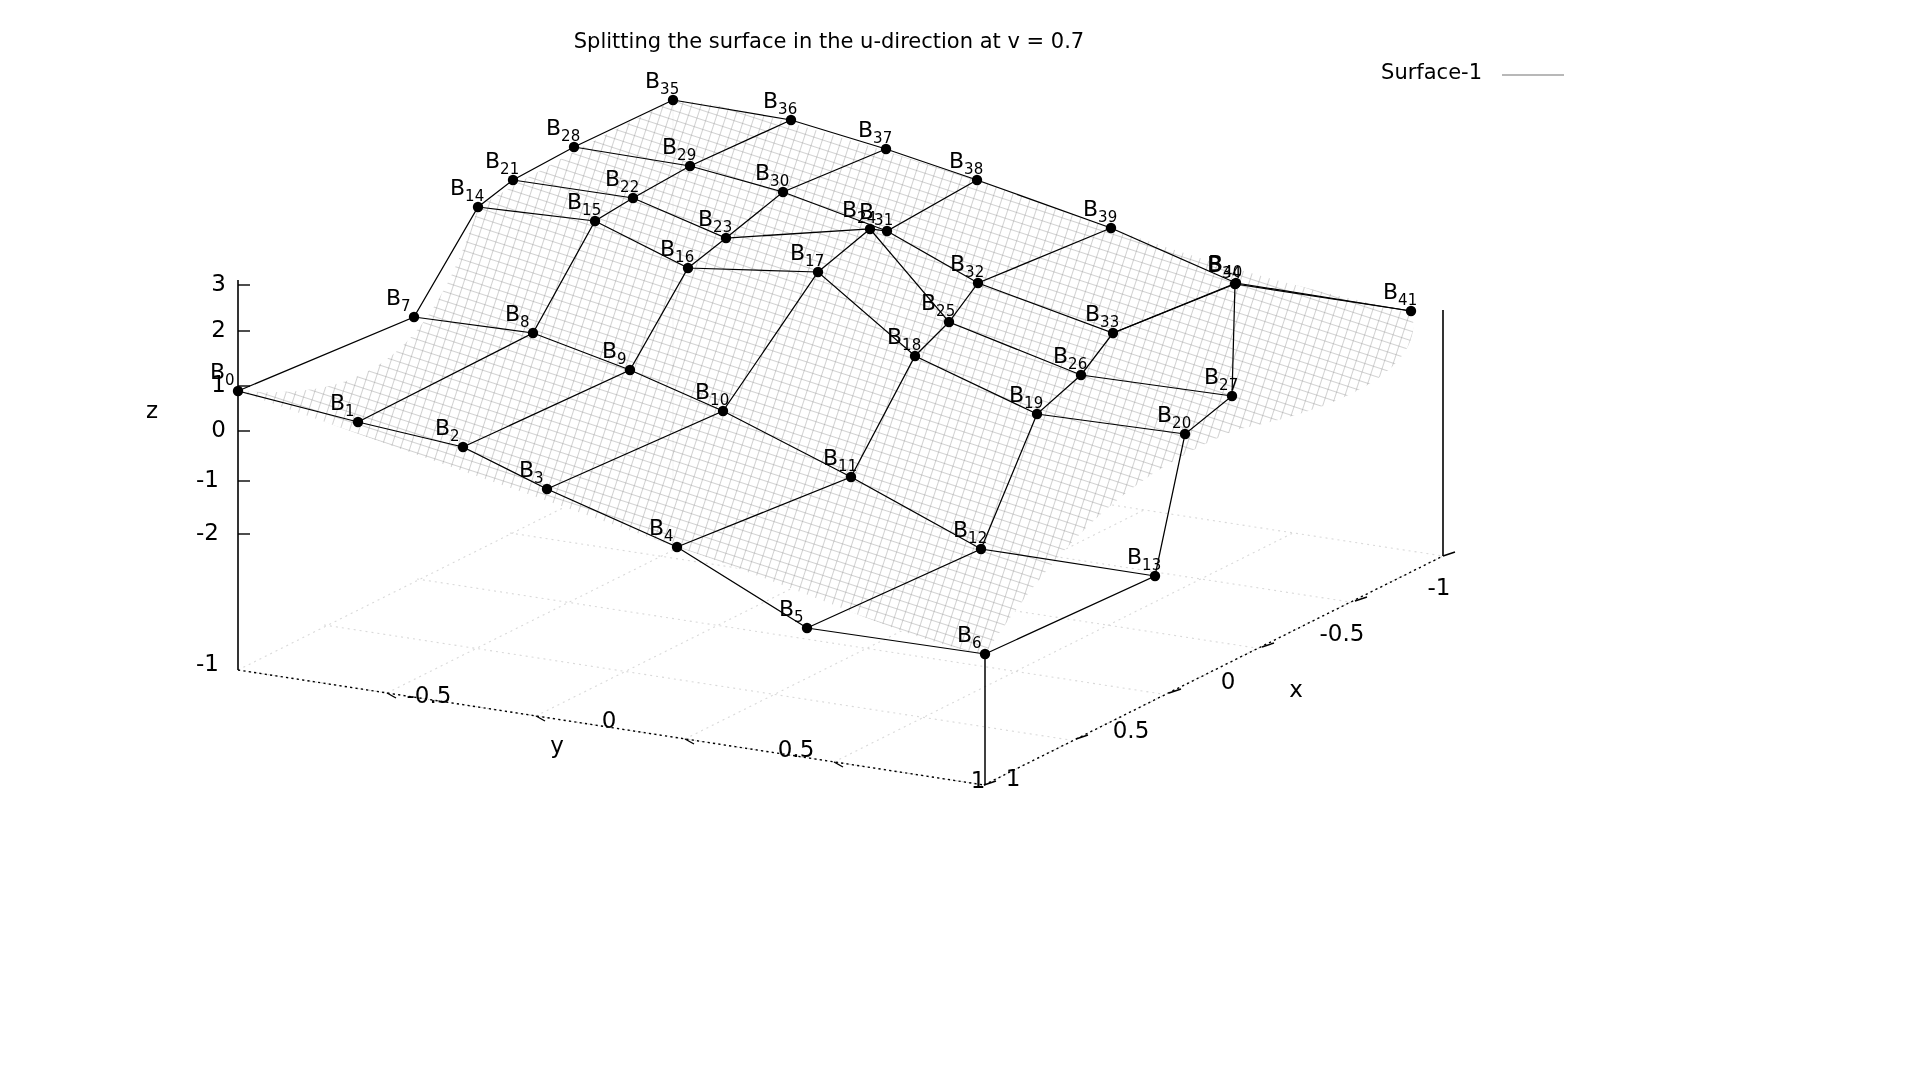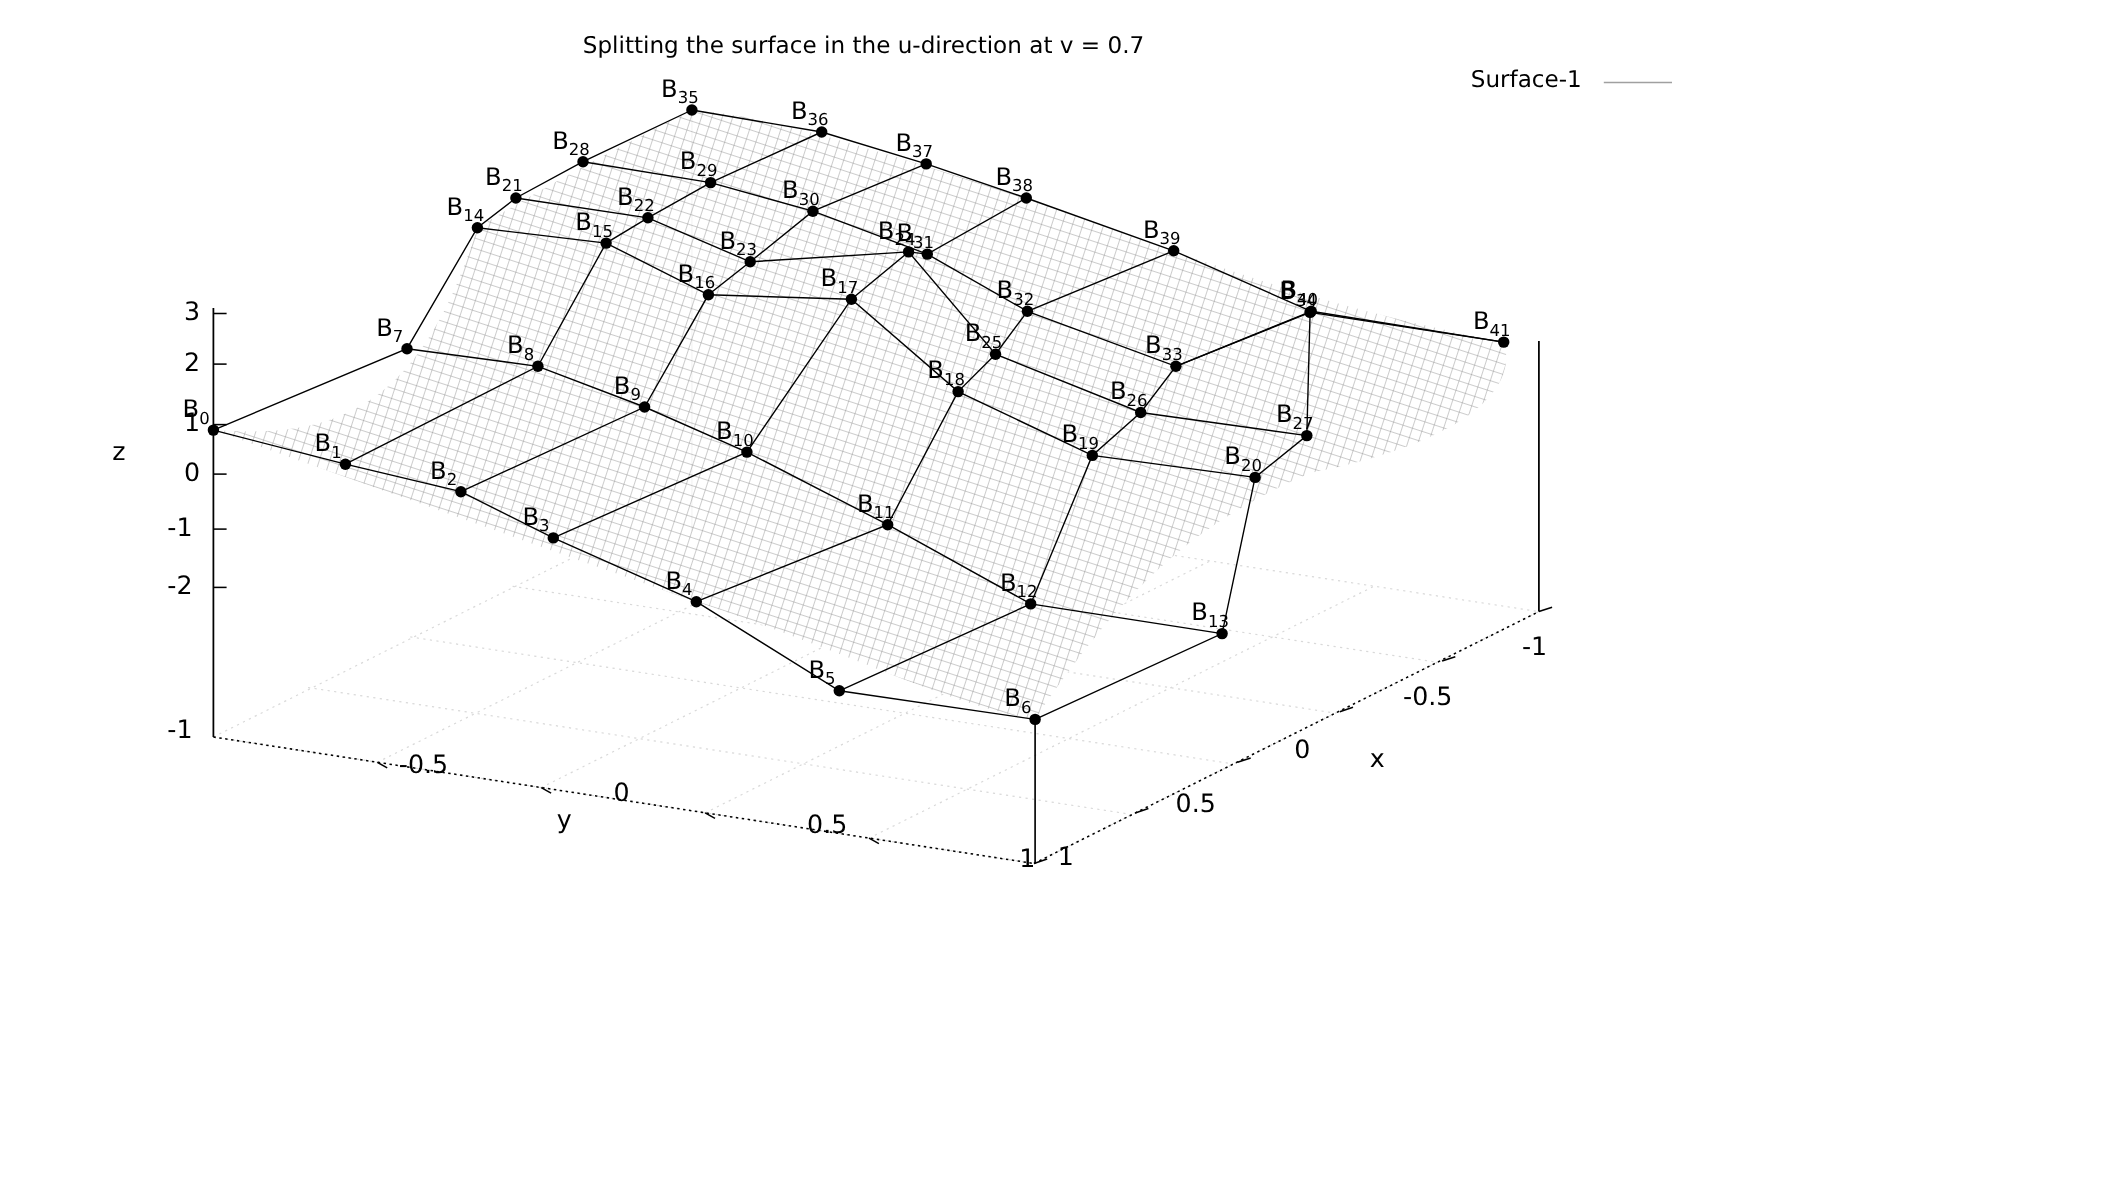--- a/index.html
+++ b/index.html
@@ -1,17 +1,17 @@
 <!DOCTYPE html>
 <html><head>
 <meta charset="utf-8">
 <style>
   html,body{margin:0;padding:0;background:#ffffff;}
   body{width:1920px;height:1080px;overflow:hidden;font-family:"DejaVu Sans","Liberation Sans",sans-serif;}
-  #stage{position:relative;width:1556px;height:1080px;background:#ffffff;}
+  #stage{position:relative;width:1556px;height:1080px;background:#ffffff;padding-left:44px;}
   svg{display:block;}
   .plot-title{font-size:21px;fill:#000;}
   .tick-label{font-size:23px;fill:#000;}
   .axis-name{font-size:23px;fill:#000;}
   .legend-label{font-size:21px;fill:#000;}
   .cp-label{font-size:22px;fill:#000;}
   .cp-sub{font-size:15px;fill:#000;}
   text{font-family:"DejaVu Sans","Liberation Sans",sans-serif;}
 </style>
 </head>

